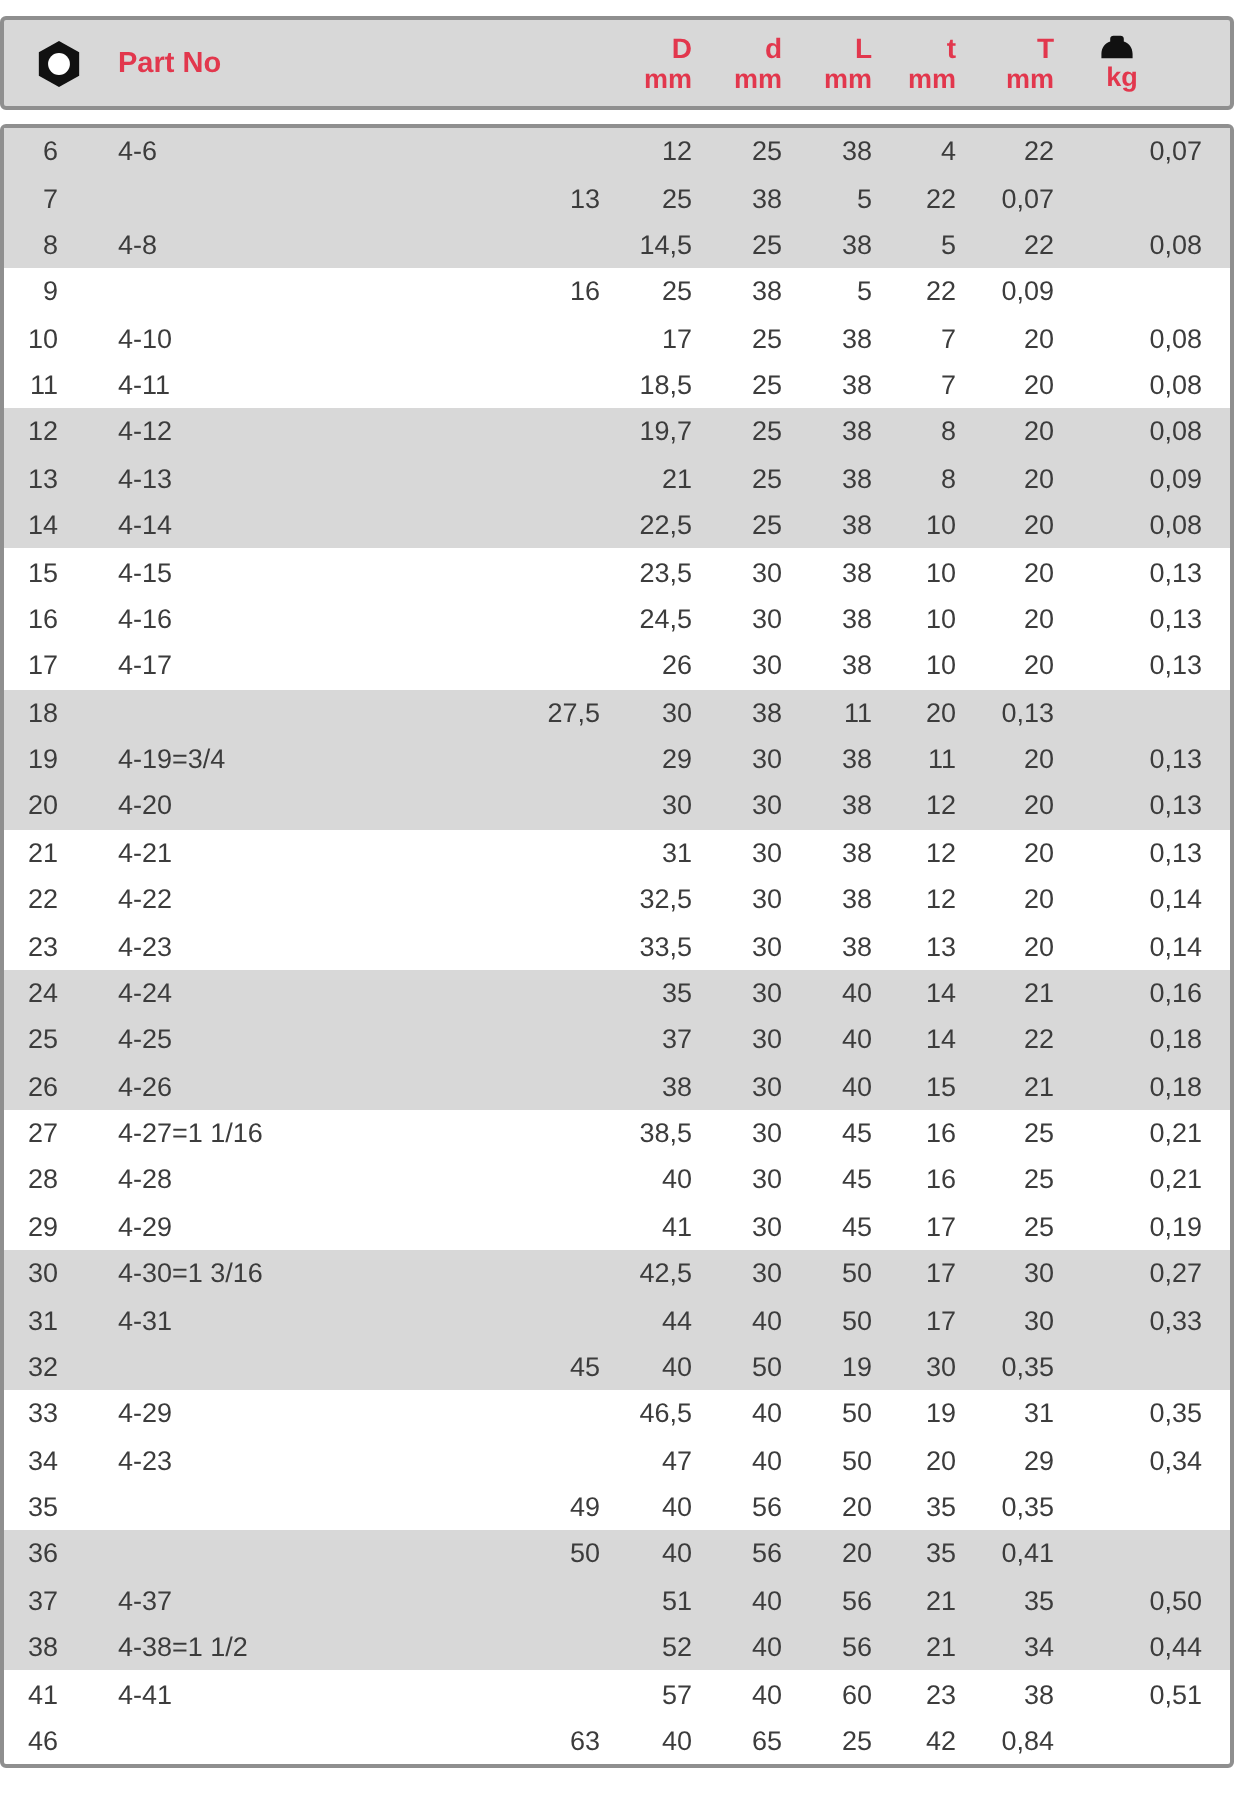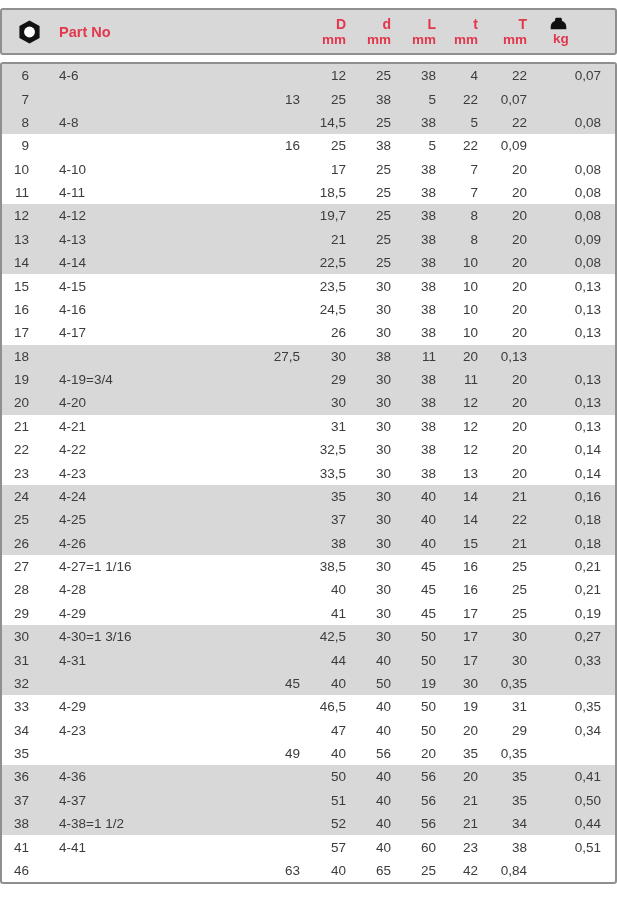--- a/index.html
+++ b/index.html
@@ -403,21 +403,20 @@
     <span class="c-num">35</span>
     <span class="c-val">49</span>
     <span class="c-val">40</span>
     <span class="c-val">56</span>
     <span class="c-val">20</span>
     <span class="c-val">35</span>
     <span class="c-val">0,35</span>
   </div>
     <div class="row grid shaded">
     <span class="c-num">36</span>
-    <span class="c-part">4-36</span>
     <span class="c-val">50</span>
     <span class="c-val">40</span>
     <span class="c-val">56</span>
     <span class="c-val">20</span>
     <span class="c-val">35</span>
     <span class="c-val">0,41</span>
   </div>
     <div class="row grid shaded">
     <span class="c-num">37</span>
     <span class="c-part">4-37</span>

